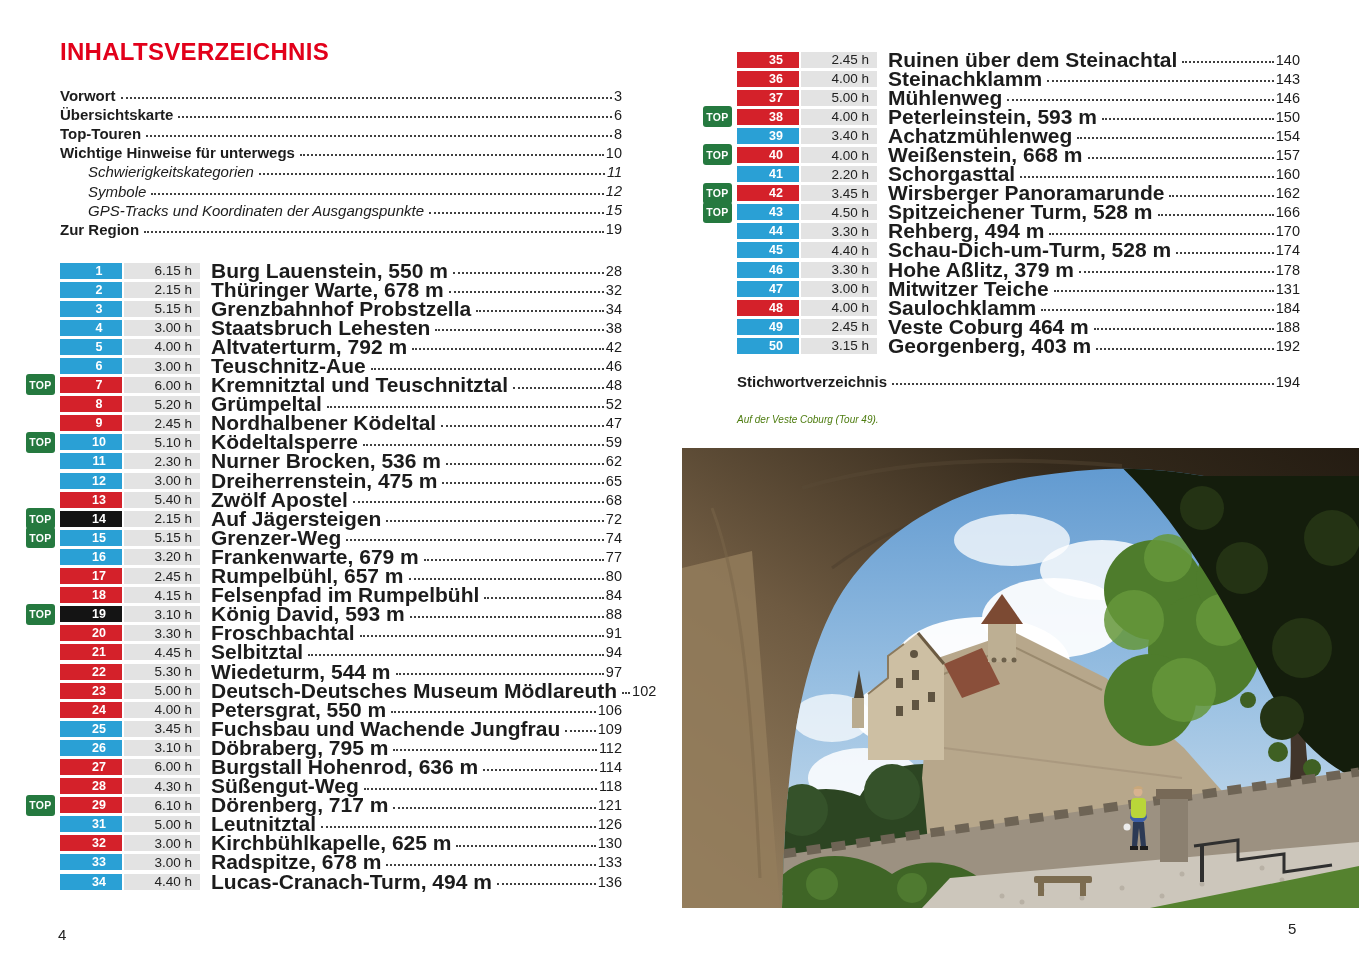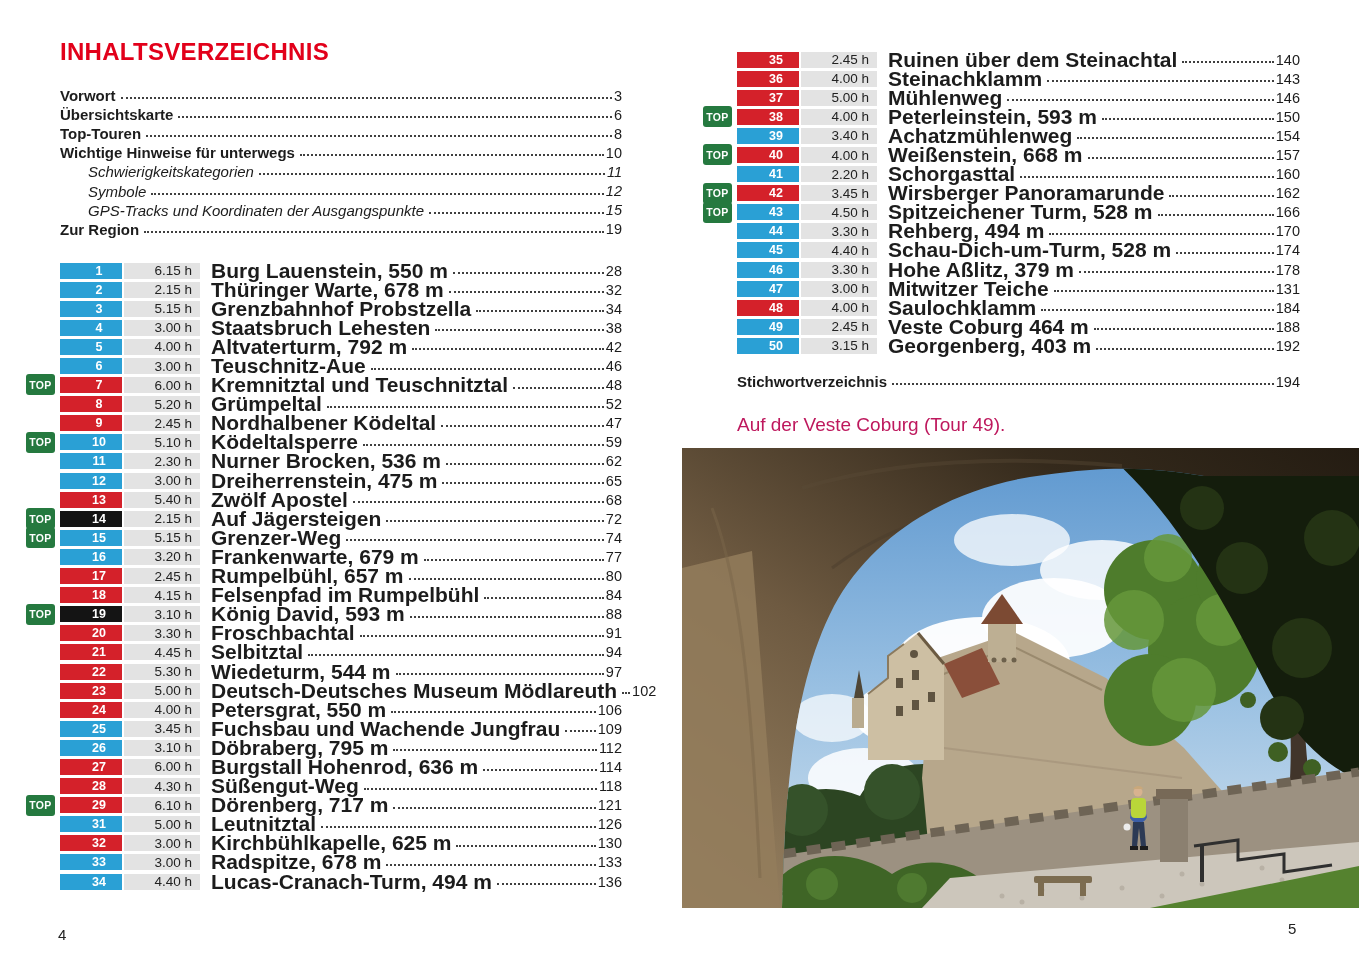--- a/index.html
+++ b/index.html
@@ -49,21 +49,21 @@
     background:var(--time-chip-gray,#e3e3e3);
     font-size:13.5px;font-weight:500;color:#222;
     display:flex;align-items:center;justify-content:flex-end;padding-right:8px;
     margin-left:2px;
   }
   .tour-name{font-size:21px;font-weight:700;margin-left:11px;white-space:nowrap;flex:none;}
   
   .index-row{position:absolute;left:737px;top:372px;width:563px;font-size:15px;font-weight:700;}
   .caption{
     position:absolute;left:737px;top:414px;width:560px;
-    font-size:19px;color:#be185d;
+    font-size:10px;font-style:italic;color:#4d7c0f;
   }
   .photo{position:absolute;left:682px;top:448px;width:677px;height:460px;display:block;}
   .folio{position:absolute;font-size:15px;color:#222;}
   .folio-left{left:58px;top:926px;}
   .folio-right{left:1288px;top:920px;}
 </style>
 </head>
 <body>
 
 <h1 class="page-title">INHALTSVERZEICHNIS</h1>

